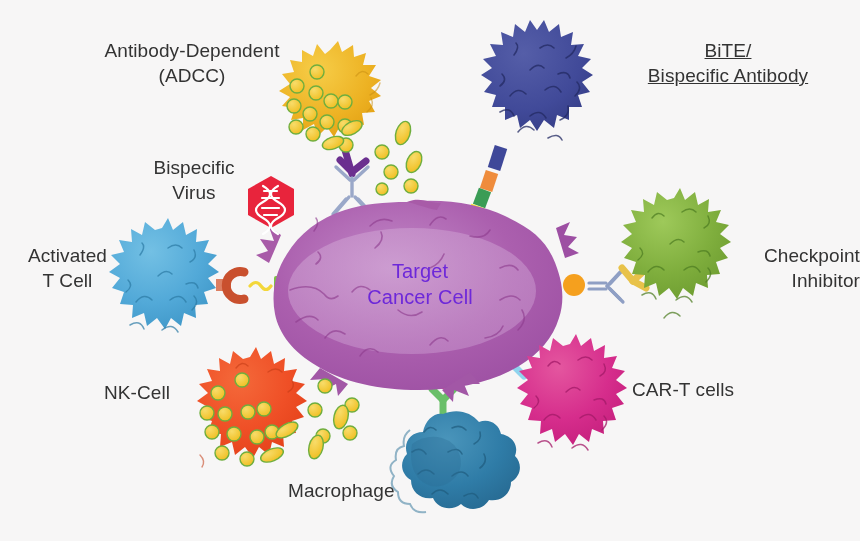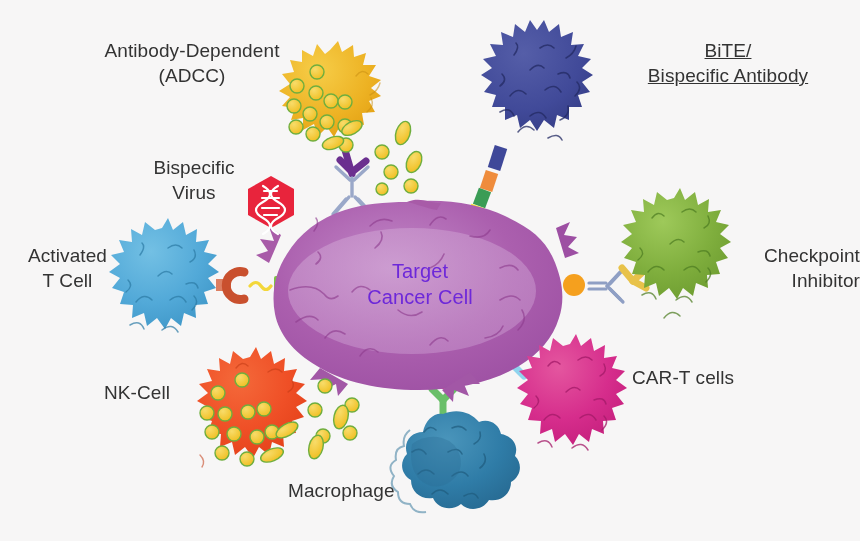--- a/index.html
+++ b/index.html
@@ -29,21 +29,21 @@
     line-height: 25px;
     text-align: center;
     white-space: pre-line;
     letter-spacing: 0.1px;
   }
   .lbl-adcc   { left: 72px;  top: 38px;  width: 240px; }
   .lbl-bite   { left: 608px; top: 38px;  width: 240px; text-decoration: underline; }
   .lbl-onco   { left: 128px; top: 155px; width: 132px; }
   .lbl-tcell  { left: 0px;   top: 243px; width: 135px; }
   .lbl-ckpt   { left: 735px; top: 243px; width: 125px; text-align: right; }
-  .lbl-cart   { left: 632px; top: 365px; width: 160px; text-align: left; }
+  .lbl-cart   { left: 632px; top: 377px; width: 160px; text-align: left; }
   .lbl-nk     { left: 104px; top: 380px; width: 110px; text-align: left; }
   .lbl-macro  { left: 288px; top: 478px; width: 160px; text-align: left; }
   .lbl-center {
     left: 320px; top: 258px; width: 200px;
     font-size: 20px; line-height: 26px; color: #6d28d9;
   }
 </style>
 </head>
 <body>
 

